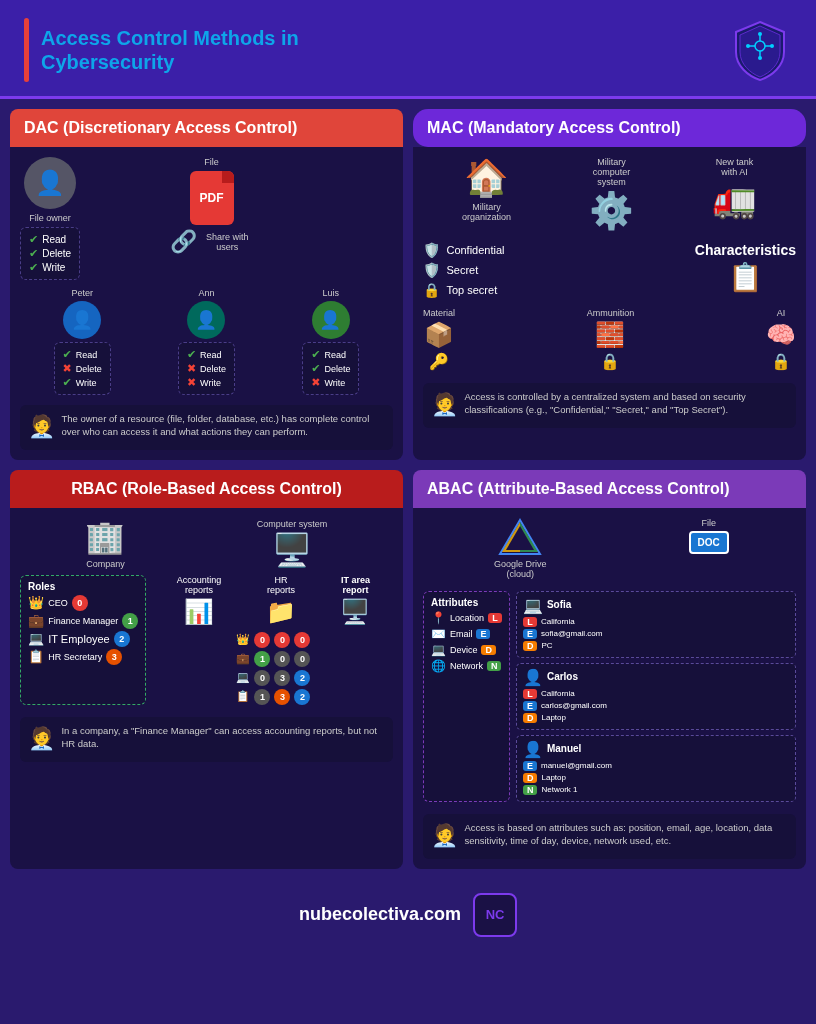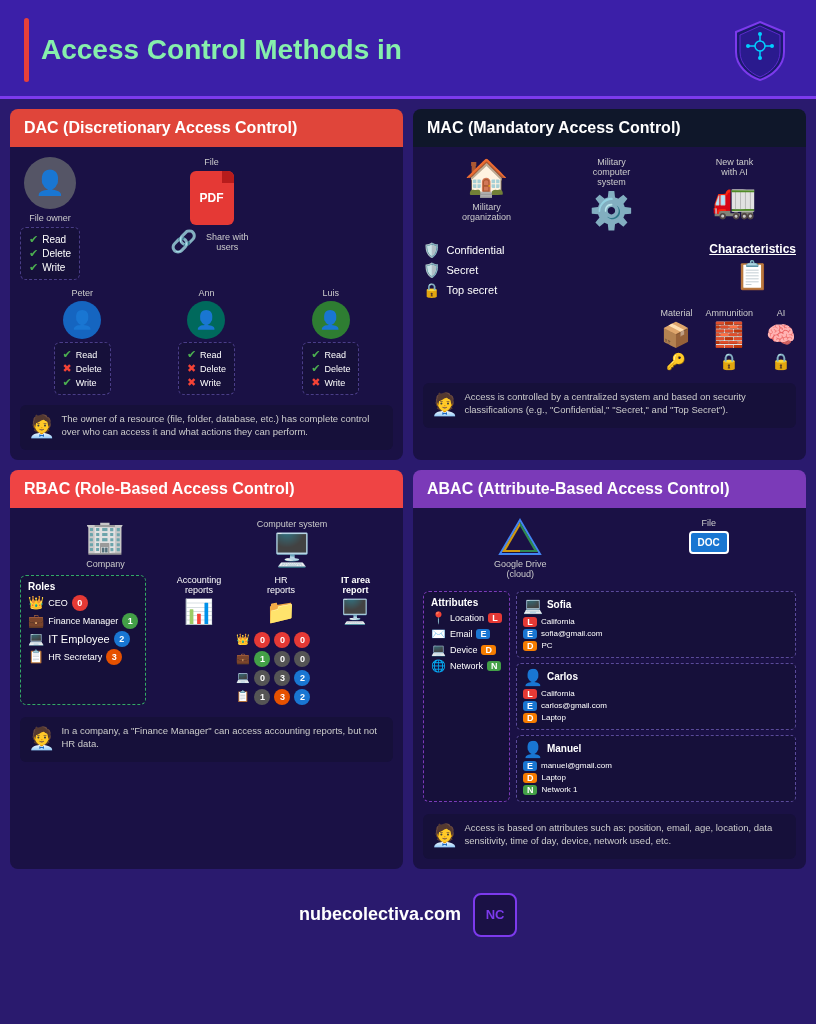--- a/index.html
+++ b/index.html
@@ -25,23 +25,23 @@
       align-items: center;
       gap: 12px;
     }
     .header-accent-bar {
       width: 5px;
       height: 64px;
       background: #e8403a;
       border-radius: 3px;
     }
     .header-title {
-      font-size: 28px;
+      font-size: 20px;
       font-weight: 900;
-      color: #86efac;
+      color: #0ea5e9;
       line-height: 1.2;
     }
     .shield-logo {
       width: 64px;
       height: 64px;
     }
 
     
     .main-grid {
       display: grid;
@@ -57,22 +57,22 @@
       display: flex;
       flex-direction: column;
     }
     .section-header {
       padding: 10px 14px;
       font-size: 16px;
       font-weight: 700;
       color: #fff;
     }
     .dac-header { background: #e0453a; }
-    .mac-header { background: #0f172a; }
-    .rbac-header { background: #ef4444; }
+    .mac-header { background: #6d28d9; border-radius: 15px; }
+    .rbac-header { background: #b91c1c; text-align: center; }
     .abac-header { background: #7b3ab8; }
 
     .section-body {
       background: #1a1145;
       flex: 1;
       padding: 10px;
       display: flex;
       flex-direction: column;
     }
 
@@ -387,20 +387,21 @@
     }
   </style>
 </head>
 <body>
 
 <div class="header">
   <div class="header-left">
     <div class="header-accent-bar"></div>
     <div>
       <div class="header-title">Access Control Methods in</div>
+      <div class="header-title">Cybersecurity</div>
     </div>
   </div>
 
   <svg class="shield-logo" viewBox="0 0 64 64" xmlns="http://www.w3.org/2000/svg">
     <path d="M32 4 L56 14 L56 34 C56 48 44 58 32 62 C20 58 8 48 8 34 L8 14 Z" fill="#1a1a6e" stroke="#7c3aed" stroke-width="2"></path>
     <path d="M32 8 L52 17 L52 34 C52 46 42 55 32 59 C22 55 12 46 12 34 L12 17 Z" fill="#2a1a8e" stroke="#5c2acd" stroke-width="1"></path>
 
     <circle cx="32" cy="28" r="5" fill="none" stroke="#00cfff" stroke-width="1.5"></circle>
     <line x1="32" y1="23" x2="32" y2="16" stroke="#00cfff" stroke-width="1.5"></line>
     <line x1="32" y1="33" x2="32" y2="40" stroke="#00cfff" stroke-width="1.5"></line>
@@ -556,26 +557,26 @@
             <div class="mac-class-item">
               <span class="mac-class-icon">🛡️</span>
               <span style="font-size:11px;">Secret</span>
             </div>
             <div class="mac-class-item">
               <span class="mac-class-icon">🔒</span>
               <span style="font-size:11px;">Top secret</span>
             </div>
           </div>
           <div style="display:flex;flex-direction:column;align-items:center;gap:3px;">
-            <span style="font-size:12px; font-weight:700;text-decoration:underline;">Characteristics</span>
+            <span style="font-size:14px; font-weight:700;">Characteristics</span>
             <span style="font-size:28px;">📋</span>
           </div>
         </div>
 
-        <div class="mac-right-row" style="justify-content:flex-end;gap:13px;">
+        <div class="mac-right-row" style="justify-content:space-between;gap:13px;">
           <div class="mac-entity">
             <span style="font-size:9px; color:#ccc;">Material</span>
             <span style="font-size:24px;">📦</span>
             <span style="font-size:16px;">🔑</span>
           </div>
           <div class="mac-entity">
             <span style="font-size:9px; color:#ccc;">Ammunition</span>
             <span style="font-size:24px;">🧱</span>
             <span style="font-size:16px; color:#e53935;">🔒</span>
           </div>

